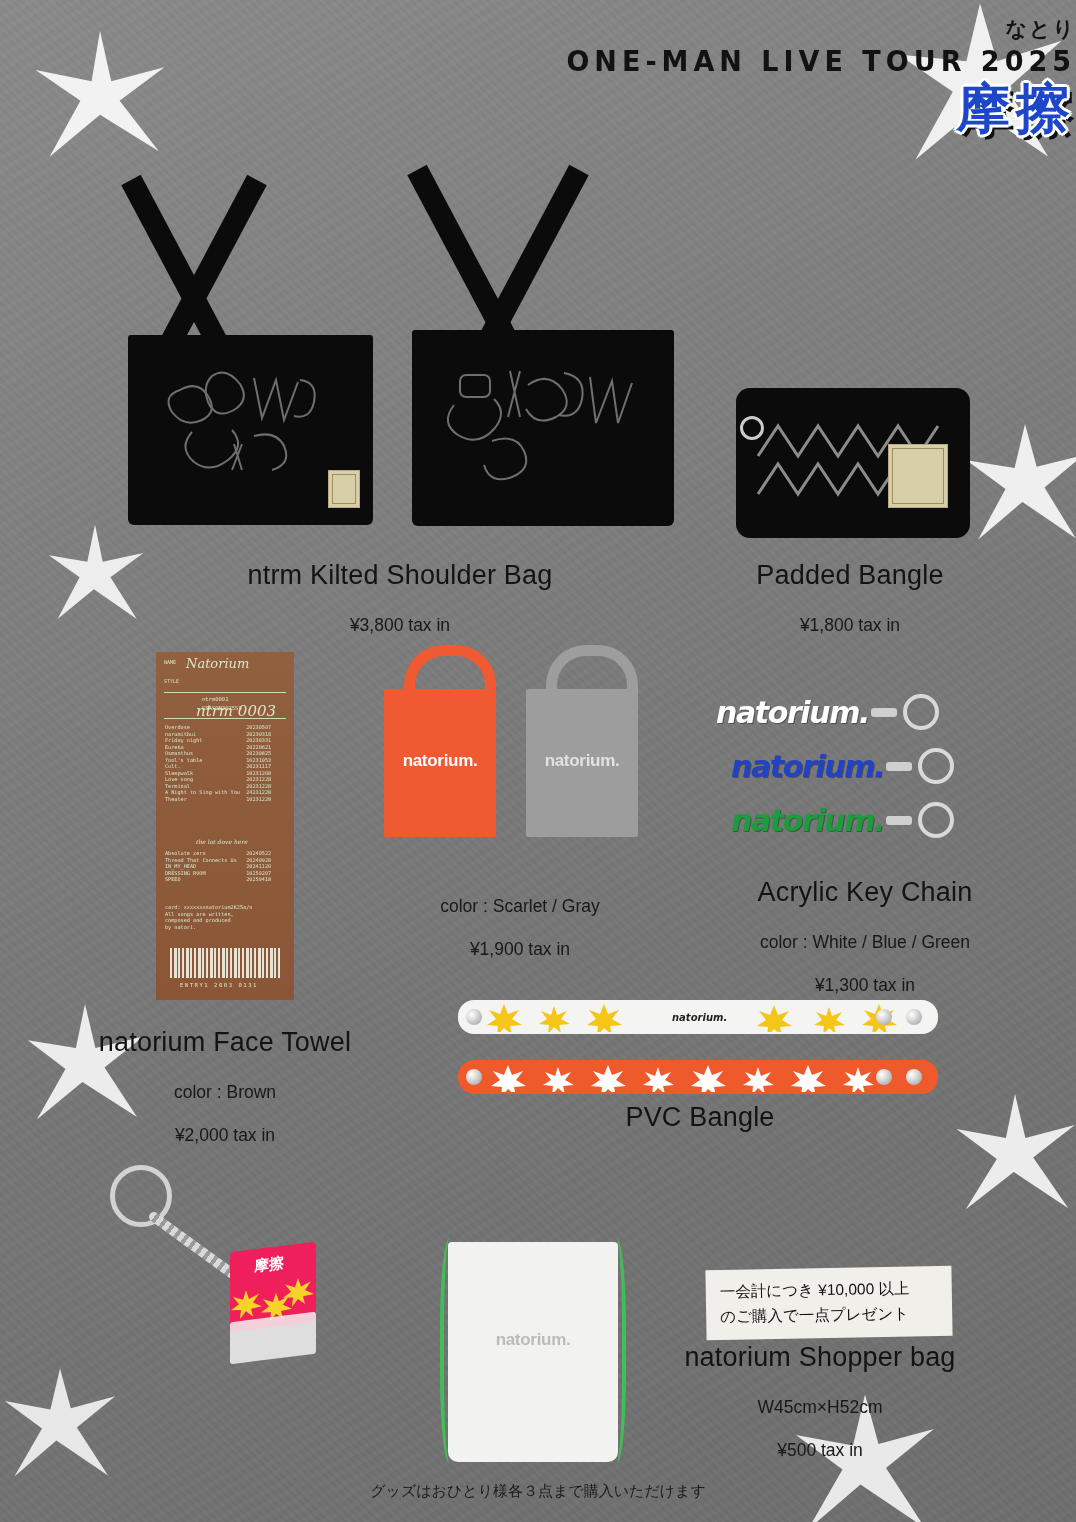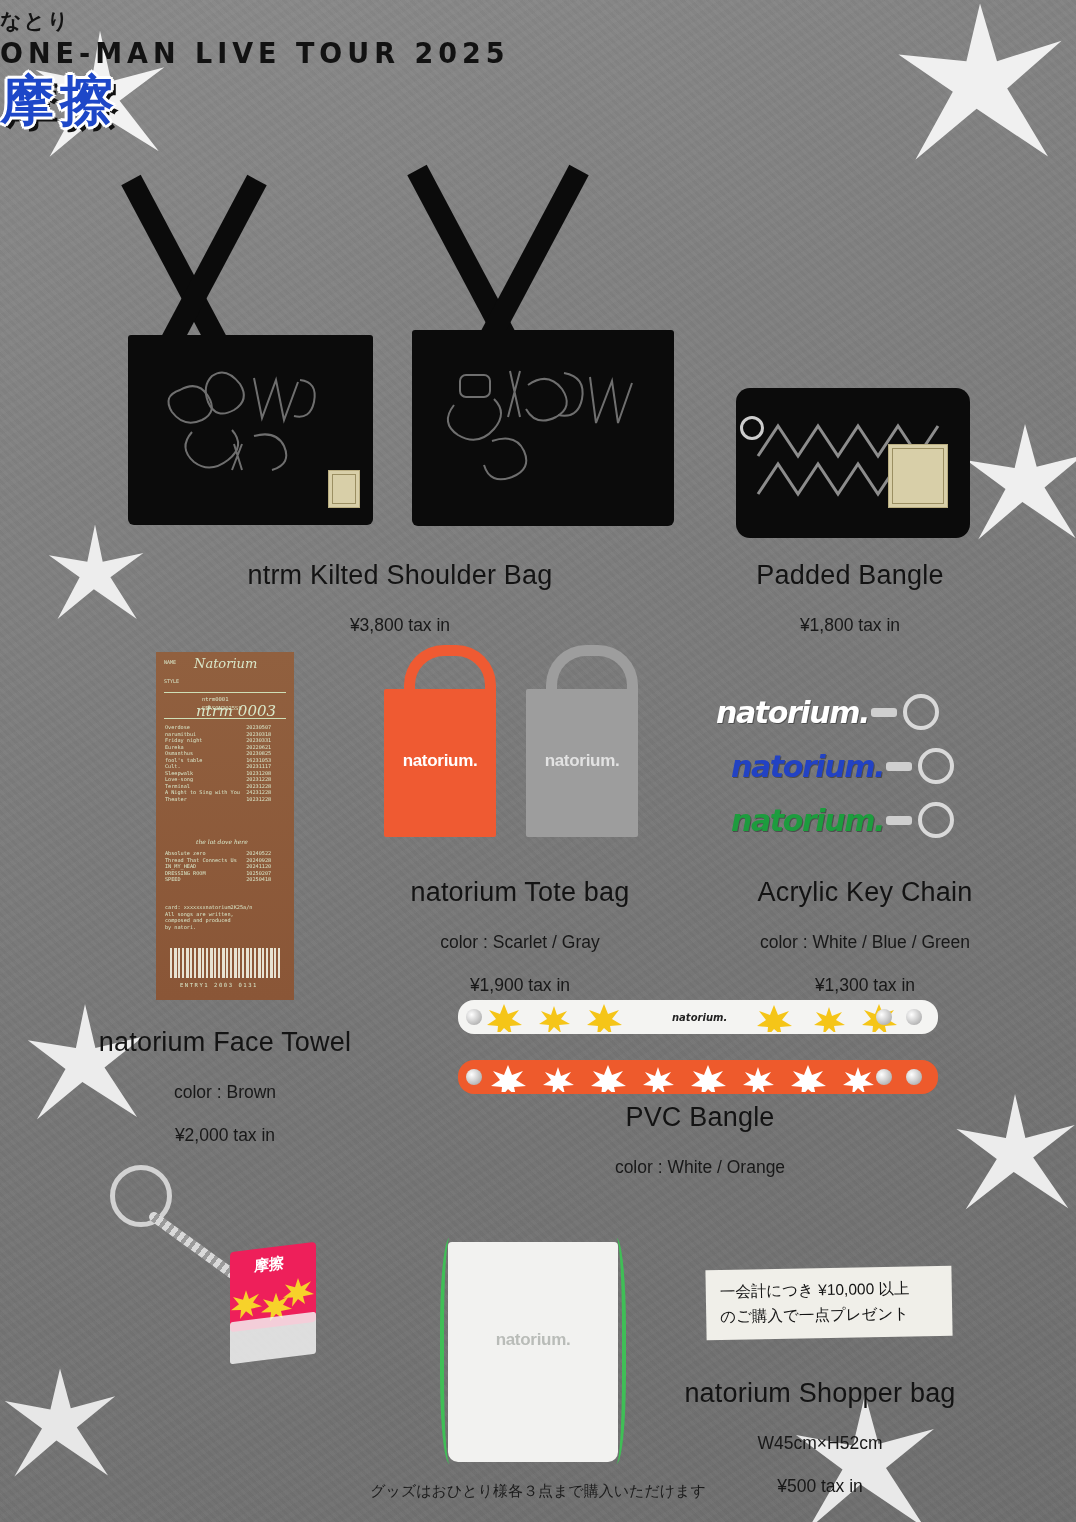--- a/index.html
+++ b/index.html
@@ -26,24 +26,24 @@
       repeating-linear-gradient(45deg, rgba(255,255,255,0.014) 0 3px, rgba(0,0,0,0.014) 3px 6px),
       repeating-linear-gradient(-30deg, rgba(255,255,255,0.010) 0 5px, rgba(0,0,0,0.012) 5px 11px);
     pointer-events: none;
   }
   .star {
     position: absolute;
     pointer-events: none;
   }
   .logo-wrap {
     position: absolute;
-    top: 10px;
+    top: 18px;
     left: 0;
     width: 100%;
-    text-align: left;
+    text-align: right;
     color: #111;
   }
   .logo-name {
     font-size: 21px;
     font-weight: bold;
     letter-spacing: 2px;
     color: #141414;
     line-height: 1;
   }
   .logo-tour {
@@ -315,21 +315,21 @@
     <div class="cap-line">¥3,800 tax in</div>
   </div>
 
   <div class="caption" style="left:700px;top:558px;width:300px;">
     <div class="cap-title">Padded Bangle</div>
     <div class="cap-line">¥1,800 tax in</div>
   </div>
 
   <div class="towel" style="left:156px;top:652px;width:138px;height:348px;">
     <div class="towel-text" style="left:8px;top:7px;font-size:5px;">NAME</div>
-    <div class="towel-text" style="left:38px;top:4px;font-size:13px;font-family:'DejaVu Serif',serif;font-style:italic;">Natorium</div>
+    <div class="towel-text" style="left:30px;top:4px;font-size:13px;font-family:'DejaVu Serif',serif;font-style:italic;">Natorium</div>
     <div class="towel-text" style="left:8px;top:26px;font-size:5px;">STYLE</div>
     <div class="towel-text" style="left:40px;top:22px;font-size:15px;font-family:'DejaVu Serif',serif;font-style:italic;margin-top:28px;">ntrm 0003</div>
     <div style="position:absolute;left:8px;top:40px;width:122px;height:1px;background:#cfe0b8;"></div>
     <div class="towel-text" style="left:46px;top:44px;font-size:5.5px;">ntrm0001</div>
     <div class="towel-text" style="left:46px;top:53px;font-size:5.5px;">SEASON2025SS</div>
     <div style="position:absolute;left:8px;top:66px;width:122px;height:1px;background:#cfe0b8;"></div>
     <div class="towel-text" id="towel-tracks" style="left:9px;top:72px;font-size:5.2px;">Overdose                  20230507
 narumitbui                20230318
 Friday night              20230331
 Eureka                    20220621
@@ -378,21 +378,20 @@
     <span class="kc-link"></span>
     <span class="kc-ring"></span>
   </div>
   <div class="keychain-row" style="left:731px;top:802px;">
     <span class="kc-text" style="color:#1d9c3e;">natorium.</span>
     <span class="kc-link"></span>
     <span class="kc-ring"></span>
   </div>
 
   <div class="caption" style="left:350px;top:875px;width:340px;">
-    <div class="cap-title">natorium Tote bag</div>
     <div class="cap-line">color : Scarlet / Gray</div>
     <div class="cap-line">¥1,900 tax in</div>
   </div>
 
   <div class="caption" style="left:700px;top:875px;width:330px;">
     <div class="cap-title">Acrylic Key Chain</div>
     <div class="cap-line">color : White / Blue / Green</div>
     <div class="cap-line">¥1,300 tax in</div>
   </div>
 
@@ -432,21 +431,20 @@
         <path d="M374 5 l3 9 l10 -4 l-6 8 l9 5 l-11 1 l2 8 l-7 -6 l-6 7 l1 -9 l-10 -1 l8 -5 l-6 -8 l10 4z"></path>
       </g>
     </svg>
     <div class="bangle-snap" style="left:8px;"></div>
     <div class="bangle-snap" style="left:418px;"></div>
     <div class="bangle-snap" style="left:448px;"></div>
   </div>
 
   <div class="caption" style="left:520px;top:1100px;width:360px;">
     <div class="cap-title">PVC Bangle</div>
-    <div class="cap-line">color : White / Orange</div>
   </div>
 
   <div style="position:absolute;left:110px;top:1165px;width:210px;height:200px;">
     <div style="position:absolute;left:0px;top:0px;width:52px;height:52px;border:5px solid #d2d2d2;border-radius:50%;"></div>
     <div style="position:absolute;left:40px;top:44px;width:106px;height:10px;background:repeating-linear-gradient(90deg,#d9d9d9 0 5px,#9a9a9a 5px 9px);transform:rotate(36deg);transform-origin:left center;border-radius:5px;"></div>
     <div style="position:absolute;left:120px;top:82px;width:86px;height:80px;background:#ee1f5a;border-radius:4px;transform:skewY(-7deg);overflow:hidden;">
       <svg style="position:absolute;inset:0;width:100%;height:100%;" viewBox="0 0 86 80">
         <g fill="#f7d22a">
           <path d="M16 40 l3 9 l10 -4 l-6 8 l9 5 l-11 1 l2 8 l-7 -6 l-6 7 l1 -9 l-10 -1 l8 -5 l-6 -8 l10 4z"></path>
           <path d="M46 46 l3 9 l10 -4 l-6 8 l9 5 l-11 1 l2 8 l-7 -6 l-6 7 l1 -9 l-10 -1 l8 -5 l-6 -8 l10 4z"></path>
@@ -463,21 +461,21 @@
     <div style="position:absolute;left:-8px;top:-4px;width:20px;height:226px;border-left:4px solid #3fbf56;border-radius:40%;"></div>
     <div style="position:absolute;right:-8px;top:-4px;width:20px;height:226px;border-right:4px solid #3fbf56;border-radius:40%;"></div>
     <div style="position:absolute;left:0;right:0;top:88px;text-align:center;font-size:17px;font-weight:bold;color:#b9bcb8;letter-spacing:-0.3px;">natorium.</div>
   </div>
 
   <div class="present-box" style="left:706px;top:1268px;width:218px;">
     <div>一会計につき ¥10,000 以上</div>
     <div>のご購入で一点プレゼント</div>
   </div>
 
-  <div class="caption" style="left:630px;top:1376px;width:380px;text-align:center;">
+  <div class="caption" style="left:630px;top:1340px;width:380px;text-align:center;">
     <div class="cap-title">natorium Shopper bag</div>
     <div class="cap-line">W45cm×H52cm</div>
     <div class="cap-line">¥500 tax in</div>
   </div>
 
   <div class="footnote" style="top:1482px;">グッズはおひとり様各３点まで購入いただけます</div>
 
 </div>
 
 </body></html>

